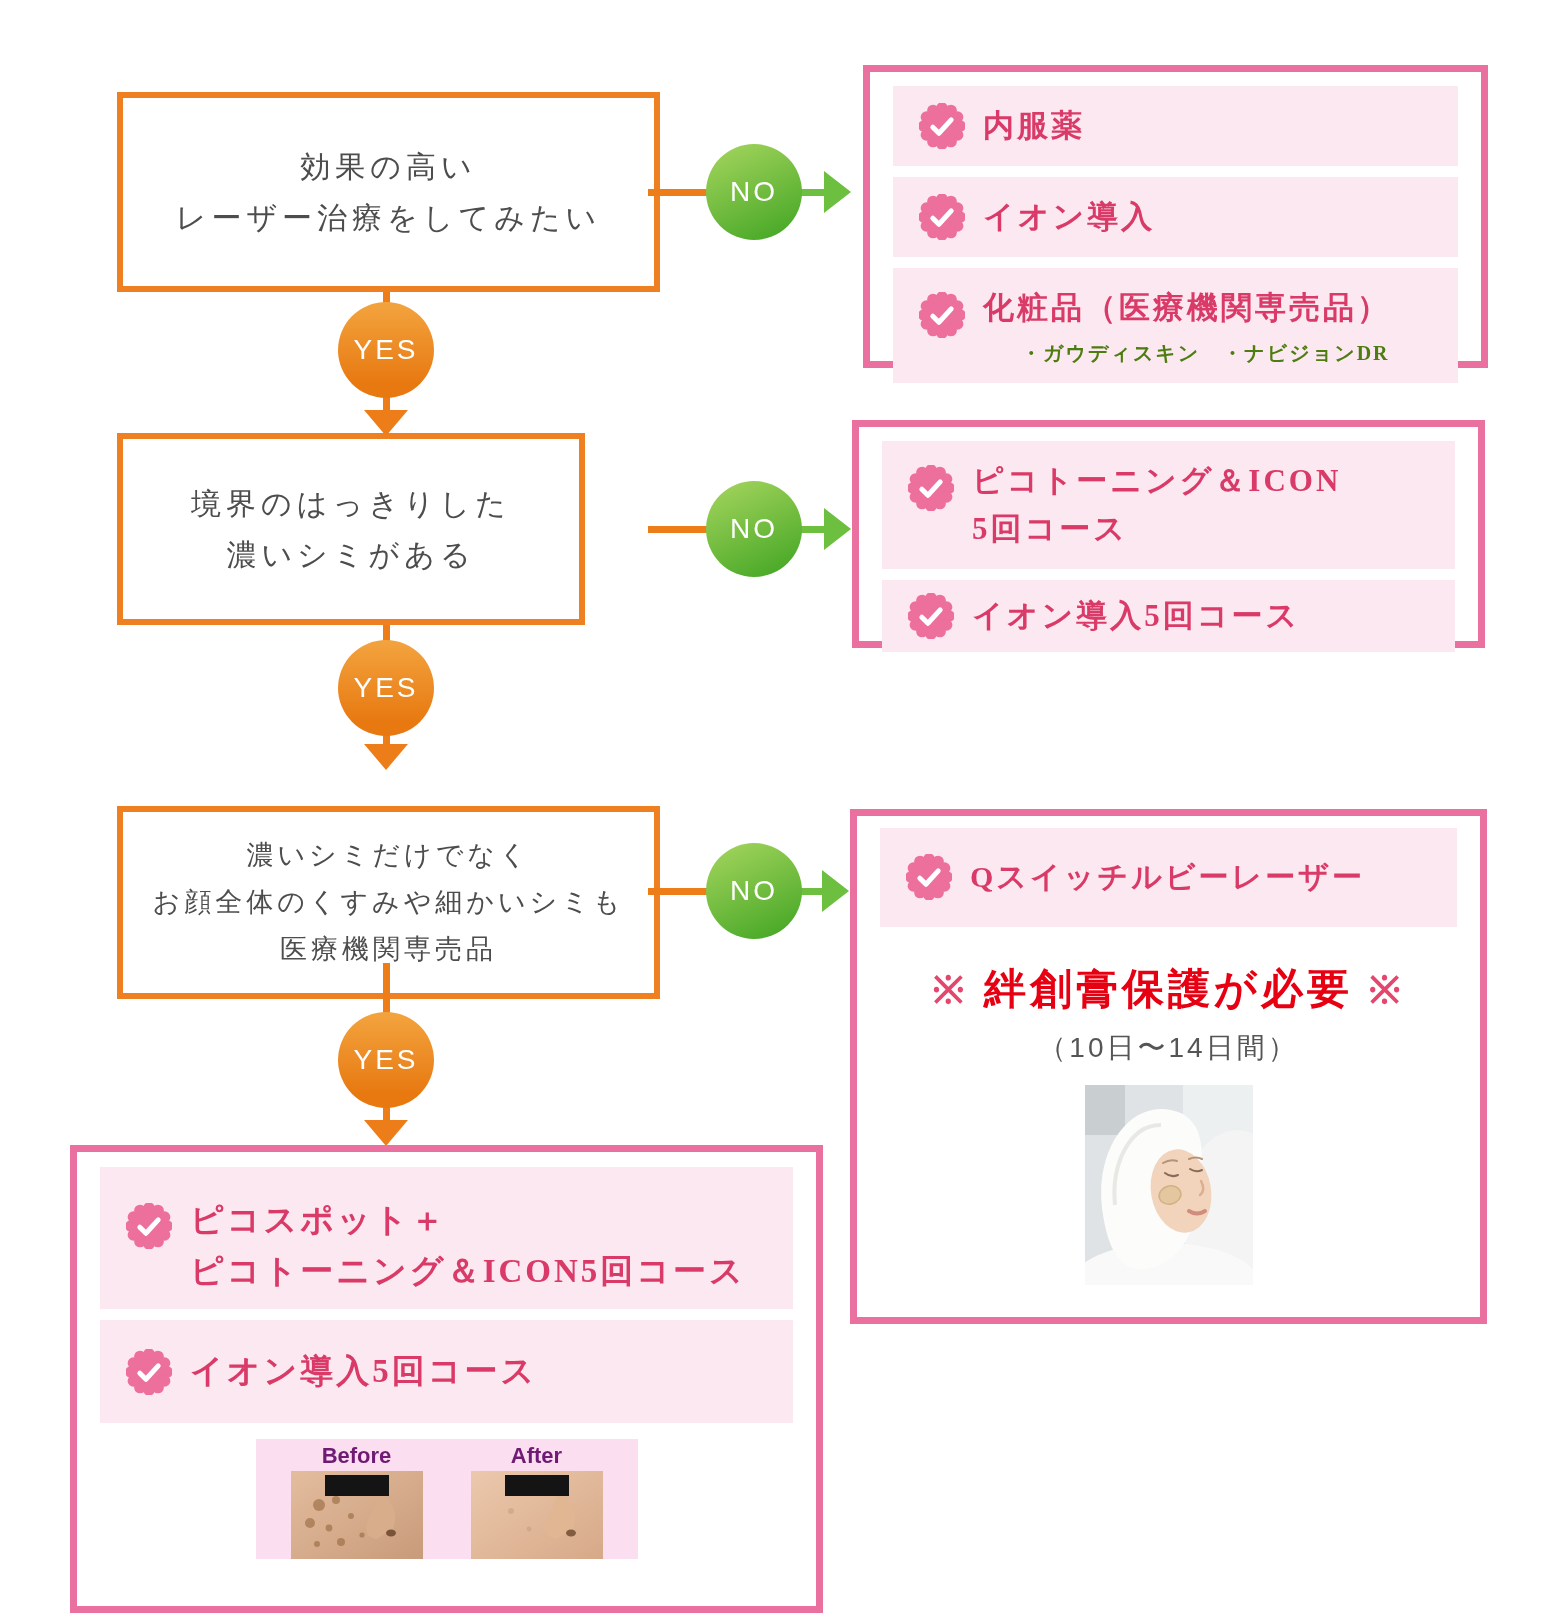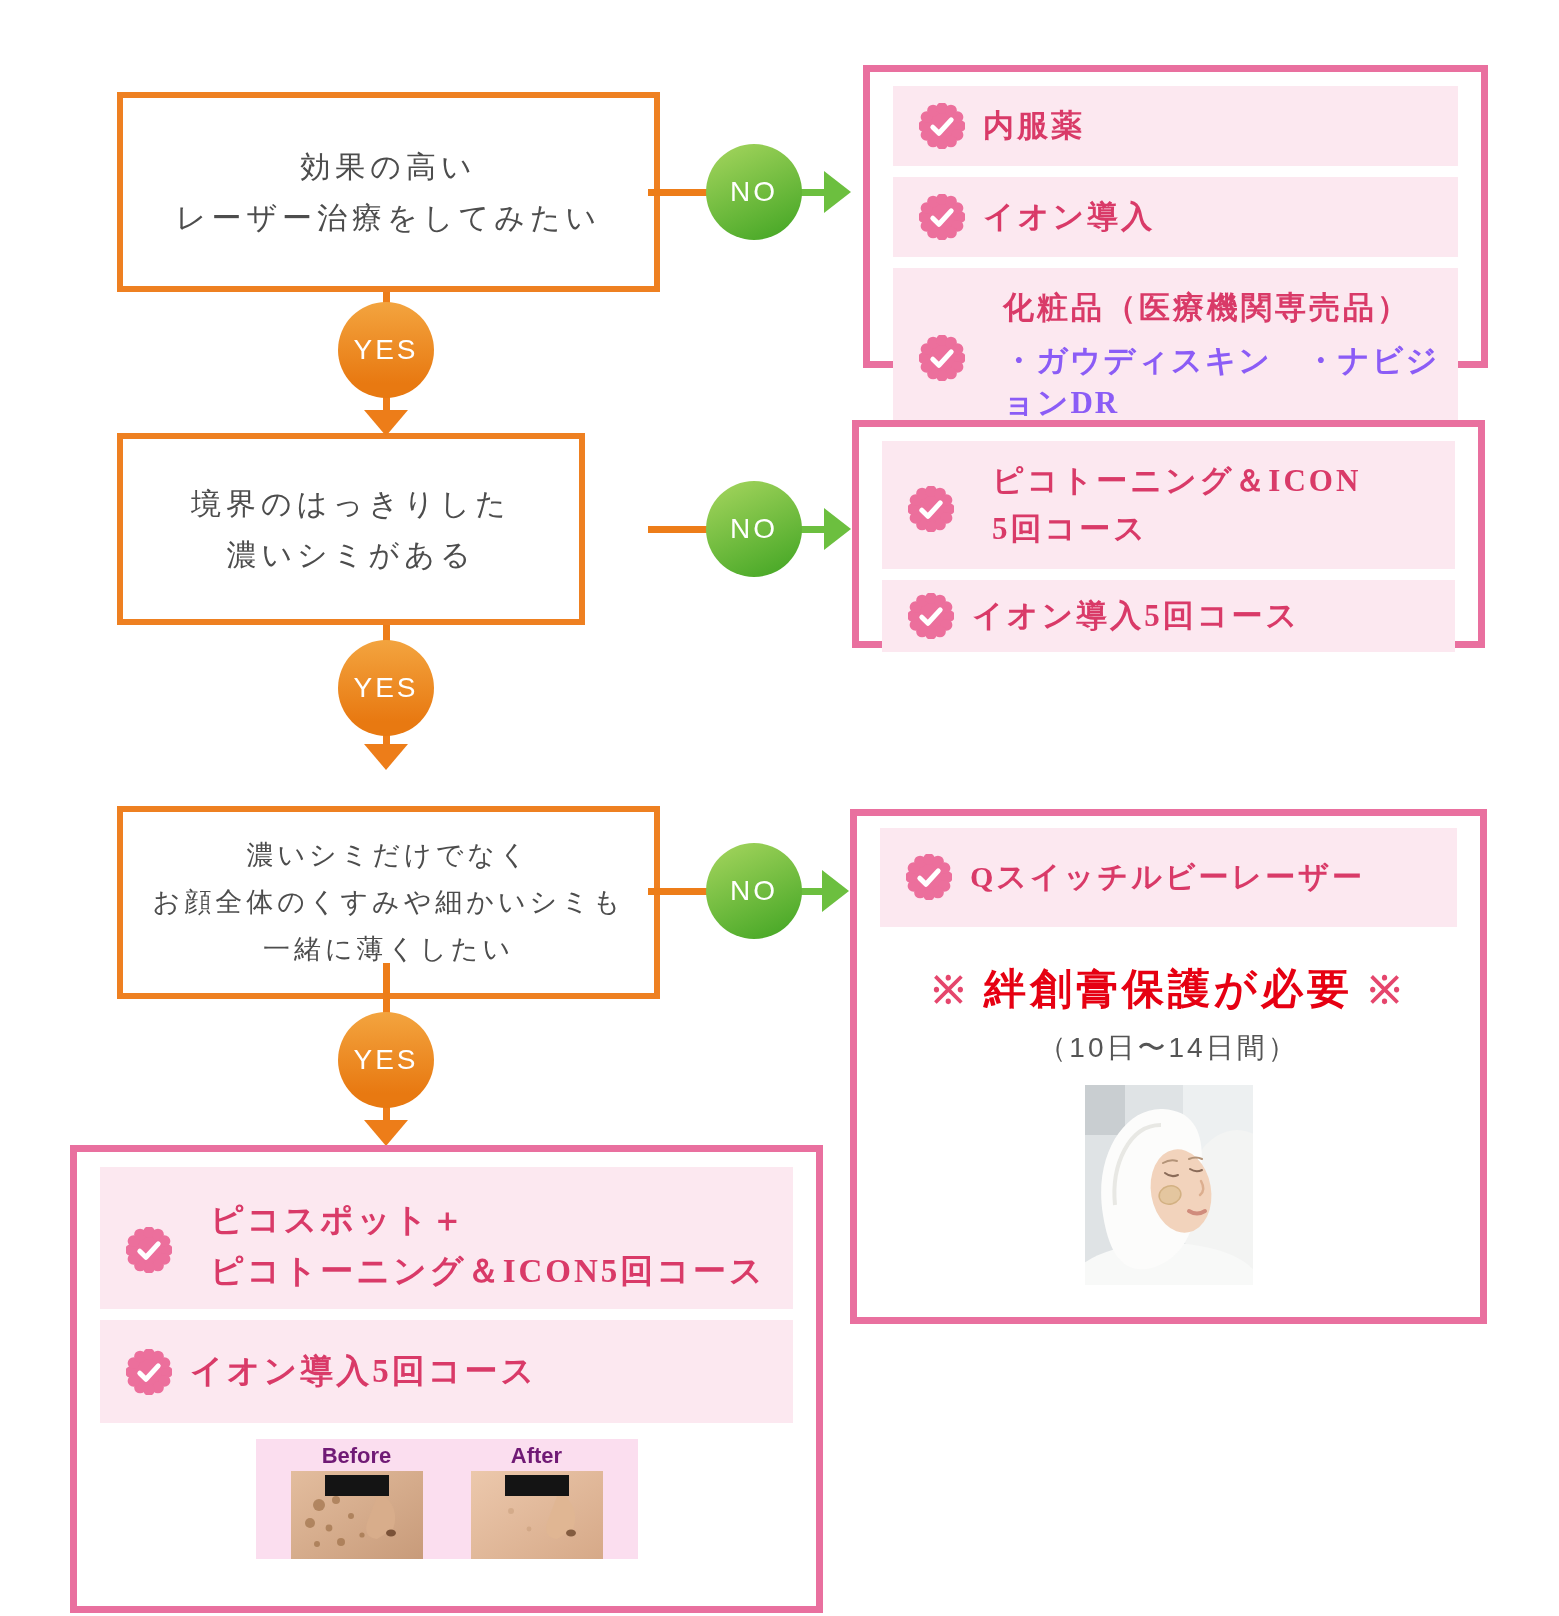--- a/index.html
+++ b/index.html
@@ -36,30 +36,30 @@
   }
   .fcircle.yes { background:linear-gradient(180deg,#f3a43f 0%, #e87911 85%); }
   .fcircle.no  { background:linear-gradient(155deg,#a7d65f 0%, #4aa928 90%); }
 
   
   .rbox { position:absolute; background:#fff; border:7px solid #e9709f; padding:14px 15px 0 15px; }
   .item {
     background:#fce8f0; margin:0 8px 11px 8px; padding:16px 18px 16px 26px;
     display:flex; align-items:center;
   }
-  .item.top { align-items:center;gap:20px; }
+  .item.top { align-items:flex-start; }
   .item.top .badge { margin-top:8px; }
   .badge { width:46px; height:46px; flex:none; margin-right:18px; }
   .item-text {
     font-family:"Liberation Serif", serif; font-weight:bold;
     color:#d93a68; font-size:31px; letter-spacing:3px; line-height:1.55;
   }
   .item-sub {
     font-family:"Liberation Serif", serif; font-weight:bold;
-    color:#8b5cf6; font-size:31px; letter-spacing:2px; margin-top:8px;
+    color:#4d7c0f; font-size:20px; letter-spacing:2px; margin-top:8px;margin-left:38px;
   }
   .big .item-text { font-size:33px; }
 
   .warning-line { text-align:center; margin-top:34px; font-weight:bold;
     font-size:42px; letter-spacing:4px; color:#e60012; }
   .warning-line .wmark { color:#e5466d; font-size:38px; }
   .duration-line { text-align:center; margin-top:12px; color:#555;
     font-size:28px; letter-spacing:3px; }
   .photo-wrap { display:flex; justify-content:center; margin-top:18px; }
 
@@ -80,21 +80,21 @@
   </div>
 
   <div class="qbox" style="left:117px; top:433px; width:468px; height:192px;">
     <div class="qline">境界のはっきりした</div>
     <div class="qline">濃いシミがある</div>
   </div>
 
   <div class="qbox q3" style="left:117px; top:770px; width:543px; height:193px;margin-top:36px;">
     <div class="qline">濃いシミだけでなく</div>
     <div class="qline">お顔全体のくすみや細かいシミも</div>
-    <div class="qline">一緒に薄くしたい</div>
+    <div class="qline">医療機関専売品</div>
   </div>
 
   <div class="vline" style="top:292px; height:128px;"></div>
   <div class="arrow-down" style="top:410px;"></div>
   <div class="fcircle yes" style="left:338px; top:302px;">YES</div>
 
   <div class="vline" style="top:625px; height:130px;"></div>
   <div class="arrow-down" style="top:744px;"></div>
   <div class="fcircle yes" style="left:338px; top:640px;">YES</div>
 

